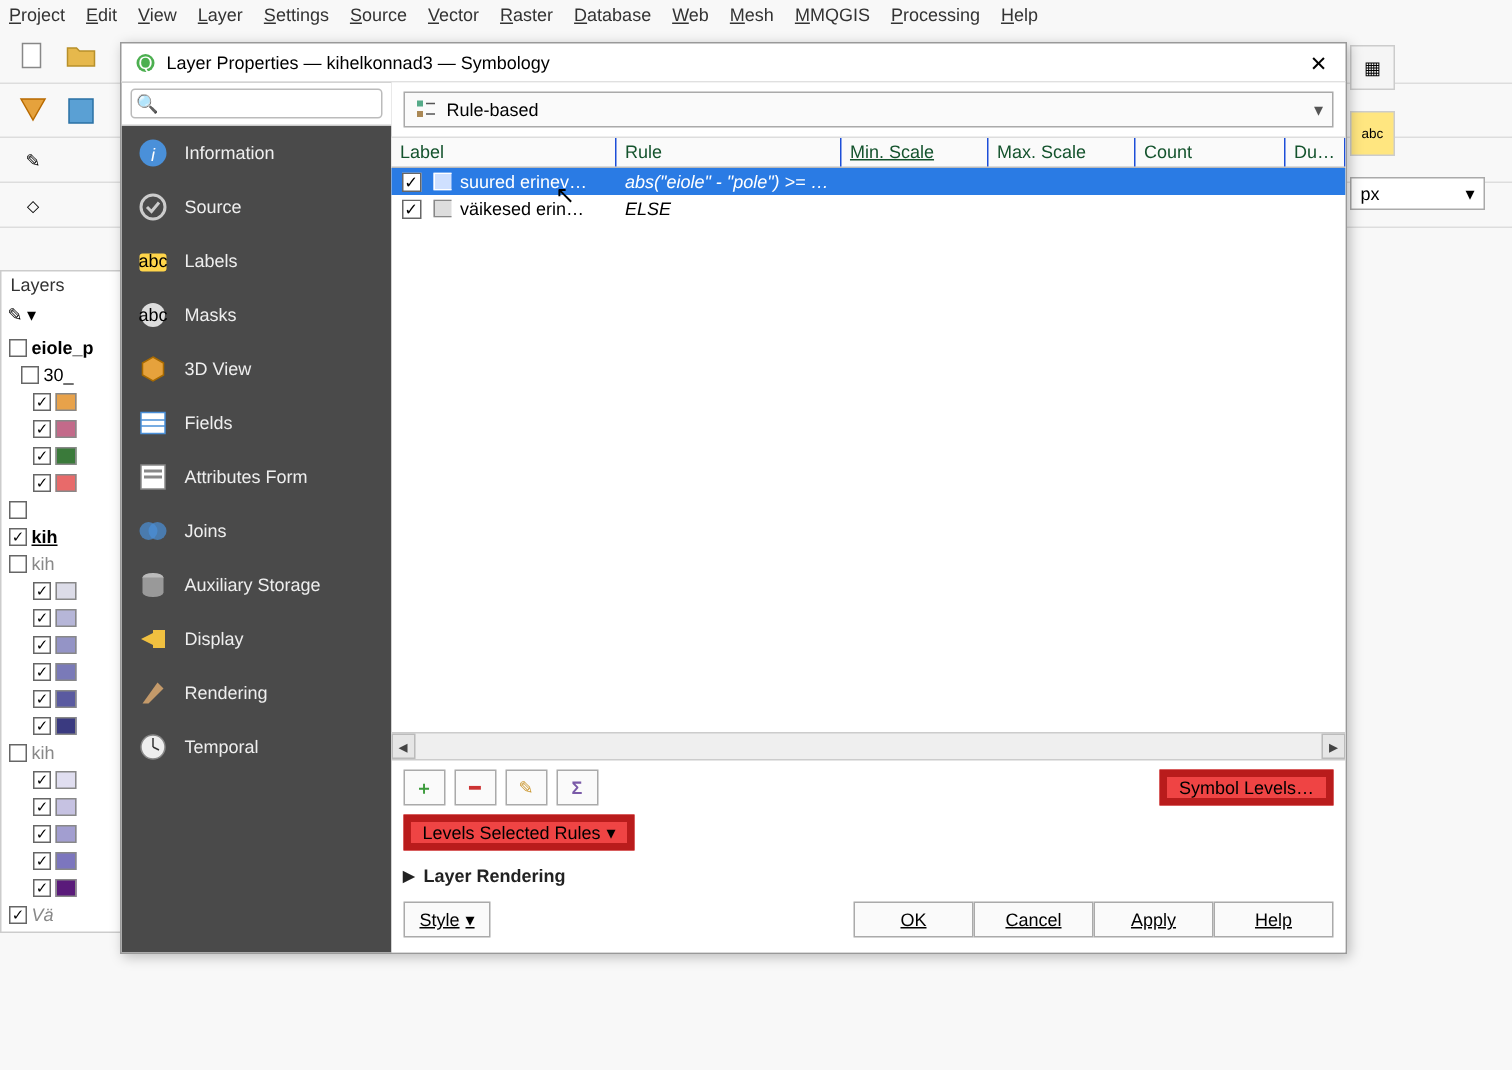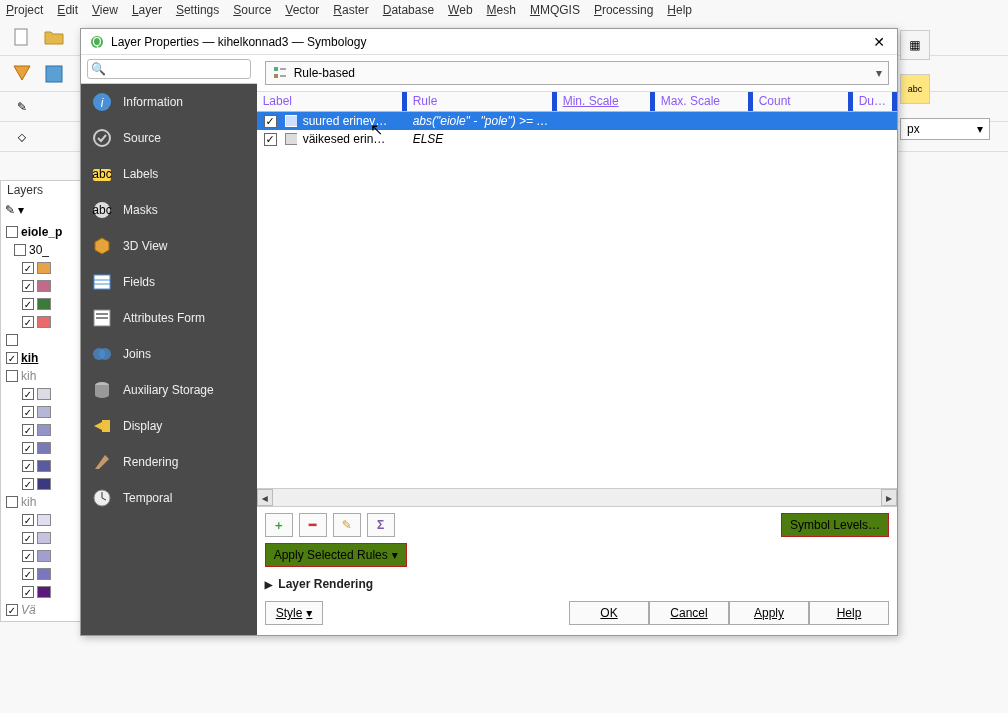--- a/index.html
+++ b/index.html
@@ -40,21 +40,21 @@
 .side-item.active { background: #fff; color: #222; }
 
 
 .mainpane { flex: 1; display: flex; flex-direction: column; background: #fff; }
 .renderer-row { padding: 6px 8px; border-bottom: 1px solid #ddd; }
 .renderer-select { width: 100%; height: 24px; border: 1px solid #aaa; background: #fafafa; display:flex; align-items:center; padding: 0 6px; gap: 6px; position: relative; }
 .renderer-select .caret { margin-left: auto; color: #555; }
 
 .rules-table { flex: 1; display: flex; flex-direction: column; border-bottom: 1px solid #ccc; }
 .rt-header { display: flex; height: 20px; border-bottom: 1px solid #bbb; background: #fafafa; }
-.rt-header > div { padding: 2px 6px; border-right: 5px solid #1d4ed8; font-size: 12px; color: #8b5cf6; overflow:hidden; }
+.rt-header > div { padding: 2px 6px; border-right: 1px solid #1d4ed8; font-size: 12px; color: #14532d; overflow:hidden; }
 .col-label { width: 150px; }
 .col-rule  { width: 150px; }
 .col-min   { width: 98px; text-decoration: underline; }
 .col-max   { width: 98px; }
 .col-count { width: 100px; }
 .col-dup   { flex: 1; }
 
 .rt-row { display: flex; height: 18px; align-items: center; font-size: 12px; }
 .rt-row.selected { background: #2a7be4; color: #fff; }
 .rt-row > div { padding: 0 6px; overflow: hidden; white-space: nowrap; }
@@ -66,21 +66,21 @@
 .rt-row.selected .sw-box { border-color: #fff; background:#cfe0ff; }
 .chk { width: 13px; height: 13px; border: 1px solid #666; background: #fff; display:inline-flex;align-items:center;justify-content:center; font-size:11px; color:#000; }
 .rt-row.selected .chk { background:#fff; }
 
 .hscroll { height: 18px; background: #efefef; border-top: 1px solid #ccc; display:flex; }
 .hscroll .arrow { width: 16px; display:flex;align-items:center;justify-content:center; color:#444; border:1px solid #bbb; background:#e6e6e6; }
 .hscroll .track { flex:1; }
 
 .toolbar2 { padding: 6px 8px; display: flex; align-items: center; gap: 6px; }
 .small-btn { width: 28px; height: 24px; border: 1px solid #aaa; background: #fafafa; display:inline-flex;align-items:center;justify-content:center; }
-.text-btn { height: 24px; border: 1px solid #b91c1c; background: #4d7c0f; padding: 0 8px; display:inline-flex;align-items:center; gap:4px; }
+.text-btn { height: 24px; border: 5px solid #b91c1c; background: #ef4444; padding: 0 8px; display:inline-flex;align-items:center; gap:4px; }
 .spacer { flex: 1; }
 
 .render-section { padding: 4px 8px; display:flex; align-items:center; gap:6px; font-weight: bold; color:#222; }
 .render-section .tri { font-size: 10px; }
 
 .dlg-buttons { padding: 6px 8px 10px; display: flex; align-items: center; gap: 0; text-decoration: underline; }
 .combo-btn { height: 24px; border: 1px solid #aaa; background: #fafafa; padding: 0 10px; display:inline-flex;align-items:center; gap:4px; }
 .btn { width: 80px; height: 24px; border: 1px solid #aaa; background: #fafafa; display:inline-flex;align-items:center;justify-content:center; }
 
 
@@ -456,21 +456,21 @@
       <div class="toolbar2">
         <span class="small-btn" style="color:#3a9a3a;font-weight:bold;">＋</span>
         <span class="small-btn" style="color:#c33;font-weight:bold;">━</span>
         <span class="small-btn" style="color:#cc9933;">✎</span>
         <span class="small-btn" style="color:#7a5aa8;font-weight:bold;">Σ</span>
         <span class="spacer"></span>
         <span class="text-btn">Symbol Levels…</span>
       </div>
       <div style="padding:0 8px 6px;">
         <span class="text-btn">
-          <span>Apply Selected Rules</span>
+          <span>Levels Selected Rules</span>
           <span>▾</span>
         </span>
       </div>
       <div class="render-section">
         <span class="tri">▶</span>
         <span>Layer Rendering</span>
       </div>
       <div class="dlg-buttons">
         <span class="combo-btn">
           <span>Style</span>

